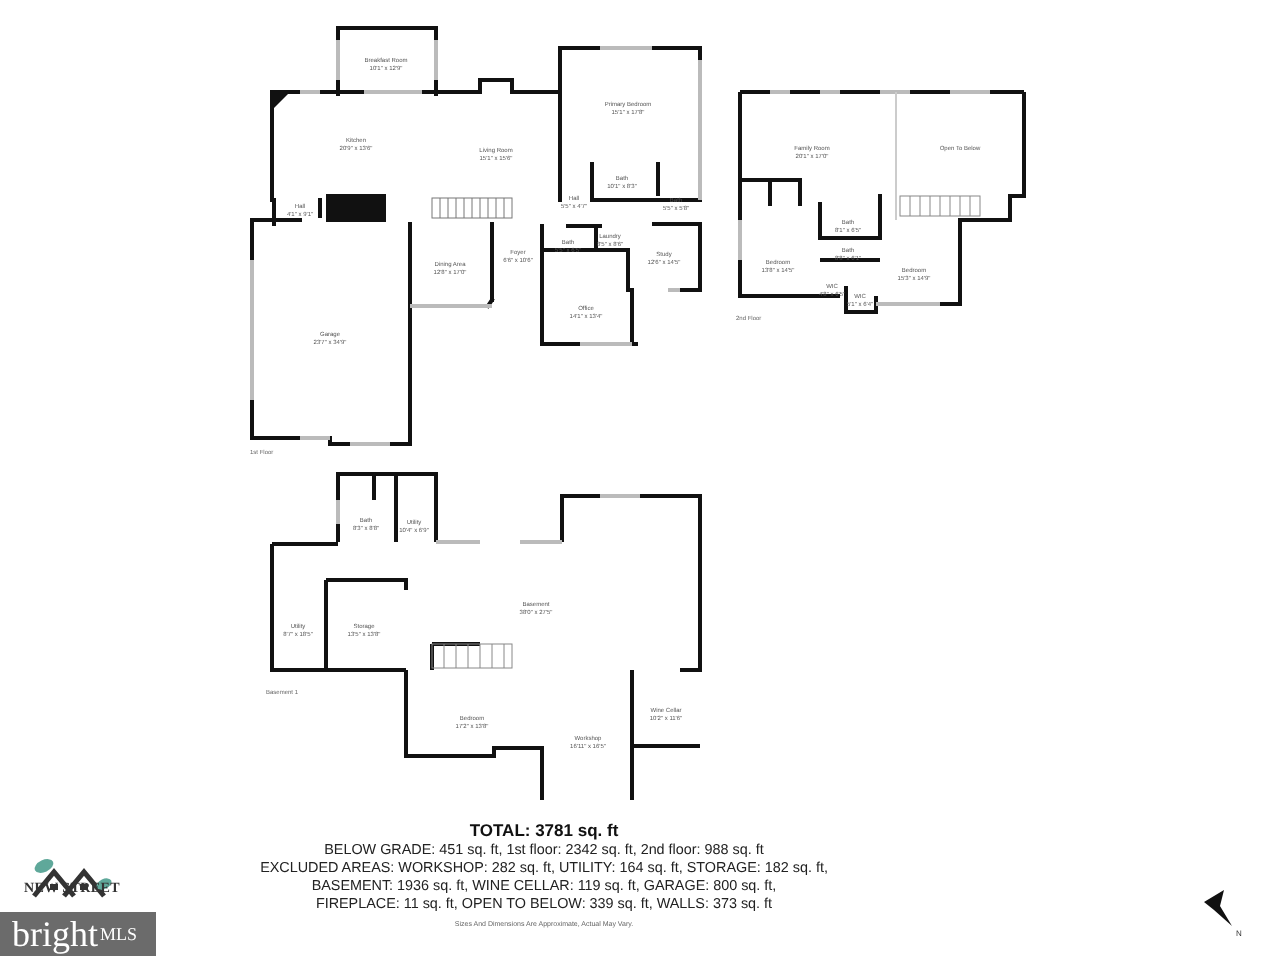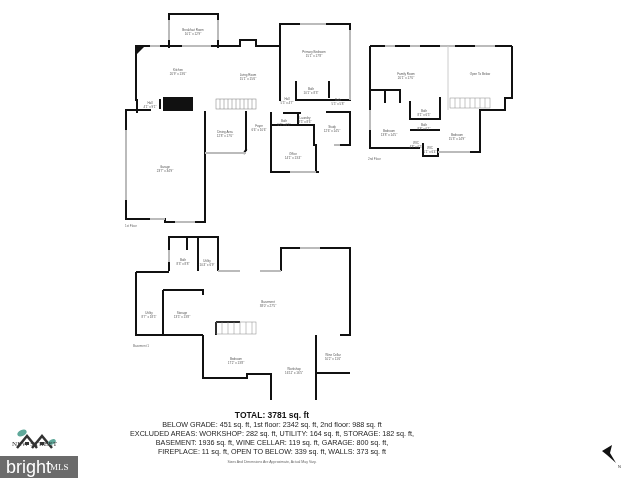--- a/index.html
+++ b/index.html
@@ -5,23 +5,23 @@
   html, body { margin:0; padding:0; background:#ffffff; }
   body { width:640px; height:480px; position:relative; overflow:hidden; font-family:"Liberation Sans", sans-serif; color:#222; }
   .plan { position:absolute; left:0; top:0; width:640px; height:480px; }
   .room-label { position:absolute; font-size:3px; color:#555; text-align:center; line-height:4px; white-space:nowrap; transform:translateX(-50%); }
   .floor-label { position:absolute; font-size:3px; color:#666; }
   .summary { position:absolute; left:0; width:544px; text-align:center; top:410px; }
   .summary .total { font-size:8.5px; font-weight:bold; color:#111; line-height:10px; }
   .summary .line { font-size:7.2px; color:#222; line-height:9px; white-space:nowrap; }
   .summary .note { font-size:3.5px; color:#666; margin-top:4px; }
   .logo { position:absolute; left:0; top:428px; width:80px; height:52px; }
-  .logo .brand { position:absolute; left:12px; top:12px; font-size:7px; color:#333; letter-spacing:0.2px; font-family:"Liberation Serif", serif; }
+  .logo .brand { position:absolute; left:12px; top:12px; font-size:7px; color:#333; letter-spacing:0.2px; font-family:"Liberation Serif", serif;font-weight:bold; }
   .logo .bar { position:absolute; left:0; top:28px; width:78px; height:22px; background:#6b6b6b; }
-  .logo .bright { position:absolute; left:6px; top:0px; font-size:18px; color:#fff; font-family:Liberation Sans, sans-serif; line-height:22px; }
+  .logo .bright { position:absolute; left:6px; top:0px; font-size:18px; color:#fff; font-family:Liberation Serif, serif; line-height:22px; }
   .logo .mls { position:absolute; left:50px; top:5px; font-size:9px; color:#fff; line-height:12px;font-family:Liberation Serif, serif; }
   .compass { position:absolute; left:598px; top:445px; width:30px; height:25px; }
 </style>
 </head>
 <body>
 
 <svg class="plan" viewBox="0 0 640 480" xmlns="http://www.w3.org/2000/svg">
   <g stroke="#111" stroke-width="2" fill="none" stroke-linecap="square">
 
     <polyline points="169,47 169,14 218,14 218,47"></polyline>

